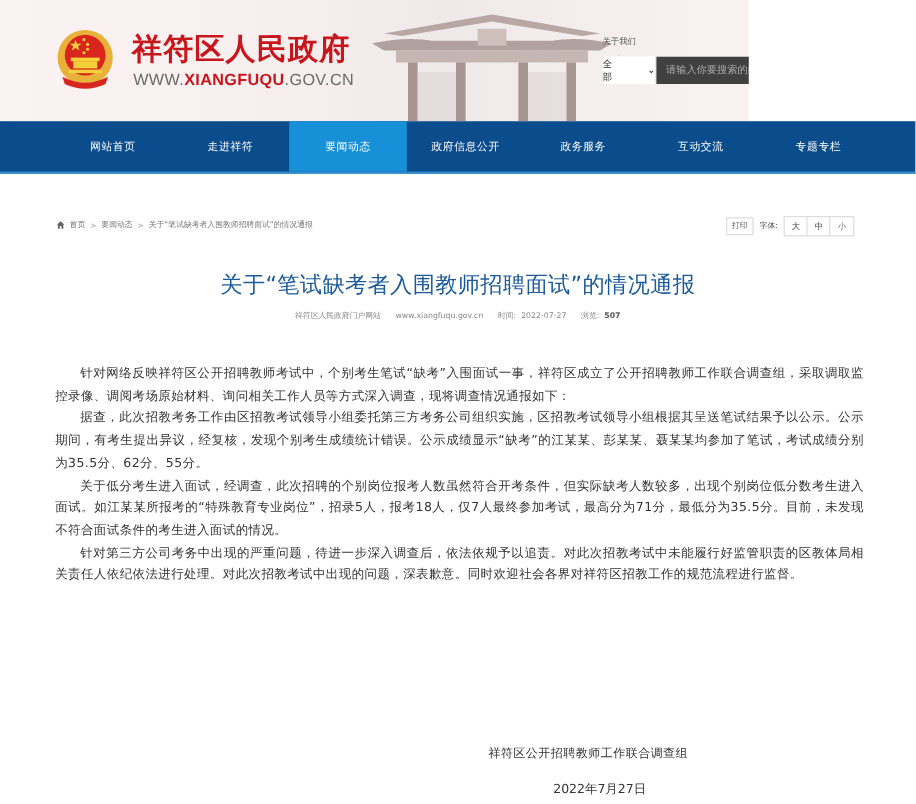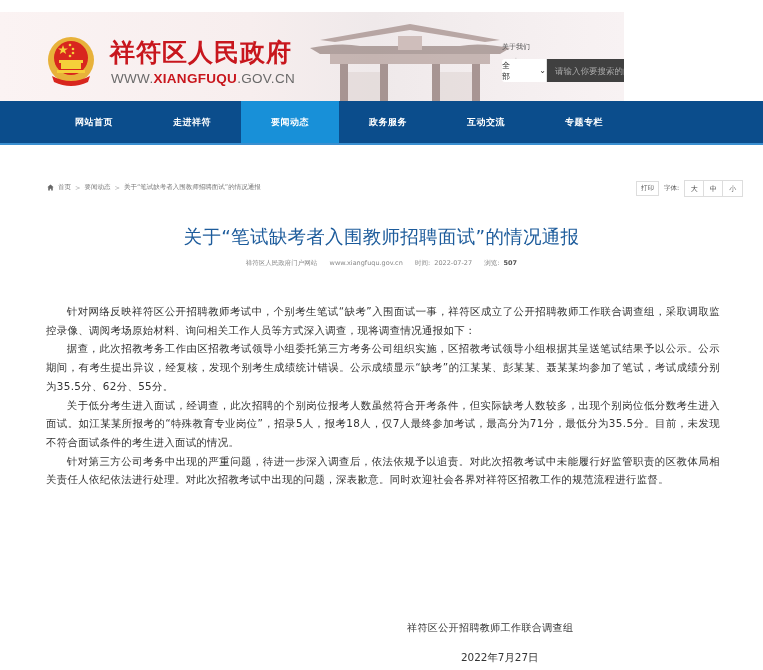--- a/index.html
+++ b/index.html
@@ -4,21 +4,20 @@
 <style>
   * { box-sizing: border-box; margin: 0; padding: 0; }
   html, body { width: 763px; height: 670px; overflow: hidden; background: #ffffff; }
   body { font-family: "DejaVu Sans", "Liberation Sans", sans-serif; color: #333; position: relative; }
 
   
   .header {
     position: absolute; left: 0; top: 0; width: 624px; height: 101px;
     background: linear-gradient(90deg, #fbf3f3 0%, #f7eeee 40%, #efe9ea 60%, #f4eeef 80%, #f8f2f3 100%);
     overflow: hidden;
-    margin-top: 12px;
   }
   .arch {
     position: absolute; left: 300px; top: 0; width: 220px; height: 101px;
     opacity: 0.55;
   }
   .emblem {
     position: absolute; left: 46px; top: 22px; width: 50px; height: 54px;
   }
   .site-title {
     position: absolute; left: 110px; top: 24px;
@@ -60,34 +59,34 @@
 
   
   .nav {
     position: absolute; left: 0; top: 101px; width: 763px; height: 44px;
     background: #0b4d8c; display: flex; align-items: stretch;
     border-bottom: 2px solid #3a8fd0;
   }
   .nav-inner { display: flex; margin-left: 45px; }
   .nav-item {
     width: 98px; display: flex; align-items: center; justify-content: center;
-    color: #fff; font-size: 9px; font-weight: bold; letter-spacing: 0.5px;
+    color: #fff; font-size: 9px; font-weight: normal; letter-spacing: 0.5px;
   }
   .nav-item.active { background: #1890d8; }
 
   
   .crumbs {
     position: absolute; left: 47px; top: 183px; font-size: 6.5px; color: #777;
     display: flex; align-items: center; gap: 4px;
   }
   .crumbs .home-ic { width: 7px; height: 7px; }
   .crumbs .arrow { color: #aaa; }
 
   .tools {
-    position: absolute; left: 636px; top: 180px; display: flex; align-items: center; gap: 5px;
+    position: absolute; left: 605px; top: 180px; display: flex; align-items: center; gap: 5px;
     font-size: 6.5px; color: #555;
   }
   .tool-btn {
     border: 1px solid #ddd; height: 15px; padding: 0 4px; display: flex; align-items: center; background: #fff;
   }
   .font-group { display: flex; border: 1px solid #ddd; }
   .font-group span {
     width: 19px; height: 15px; display: flex; align-items: center; justify-content: center;
     border-right: 1px solid #ddd; font-size: 7px; color: #444;
   }
@@ -181,20 +180,21 @@
     <input class="search-input" type="text" placeholder="请输入你要搜索的内容..." style="">
     <div class="search-btn">搜索</div>
   </div>
 </div>
 
 <div class="nav">
   <div class="nav-inner">
     <div class="nav-item">网站首页</div>
     <div class="nav-item">走进祥符</div>
     <div class="nav-item active">要闻动态</div>
+    <div class="nav-item">政府信息公开</div>
     <div class="nav-item">政务服务</div>
     <div class="nav-item">互动交流</div>
     <div class="nav-item">专题专栏</div>
   </div>
 </div>
 
 <div class="crumbs">
   <svg class="home-ic" viewBox="0 0 8 8">
     <path d="M4 0.5 L7.6 3.8 L6.6 3.8 L6.6 7.5 L4.8 7.5 L4.8 5.3 L3.2 5.3 L3.2 7.5 L1.4 7.5 L1.4 3.8 L0.4 3.8 Z" fill="#666"></path>
   </svg>

